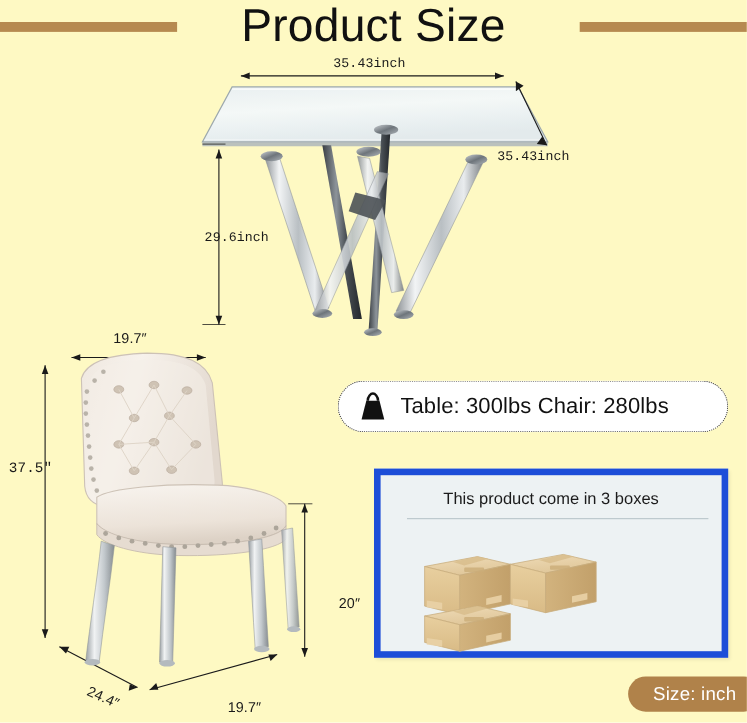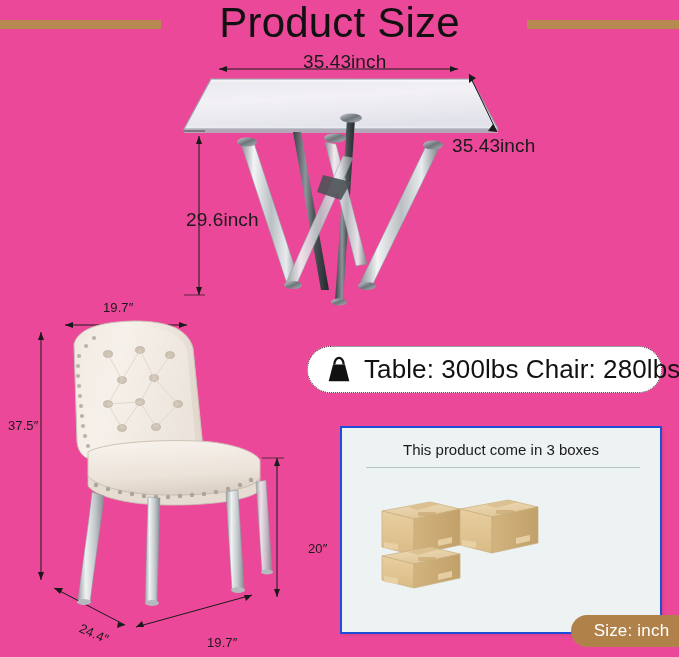--- a/index.html
+++ b/index.html
@@ -8,21 +8,21 @@
     background: #ffffff;
   }
   body {
     font-family: "Liberation Sans", sans-serif;
     -webkit-font-smoothing: antialiased;
   }
   #page {
     position: relative;
     width: 679px;
     height: 657px;
-    background: #ec4899;
+    background: #fef9c3;
     overflow: hidden;
   }
 
   
   .hdr-rule {
     position: absolute;
     height: 9px;
     background: #b68a50;
     top: 20px;
   }
@@ -53,39 +53,39 @@
   }
   #table-fig svg { display: block; }
 
   .dim-label {
     position: absolute;
     font-size: 11.5px;
     color: #1a1a1a;
     white-space: nowrap;
     letter-spacing: 0.1px;
   }
-  .dim-label.big { font-size: 19px; }
+  .dim-label.big { font-size: 12px; font-family: Liberation Mono, monospace; }
 
   
   #tbl-w-label  { left: 303px; top: 51px; }
   #tbl-d-label  { left: 452px; top: 135px; }
   #tbl-h-label  { left: 186px; top: 209px; text-align: center; }
 
   
   #chair-fig {
     position: absolute;
     left: 30px;
     top: 300px;
     width: 290px;
     height: 350px;
   }
   #chair-fig svg { display: block; }
 
   #ch-w-label   { left: 103px; top: 300px; font-size: 13px; }
-  #ch-h-label   { left: 8px;   top: 418px; font-size: 13px; }
+  #ch-h-label   { left: 8px;   top: 418px; font-size: 13px; font-family: Liberation Mono, monospace; }
   #ch-seat-label{ left: 292px; top: 541px; font-size: 13px; margin-left: 16px; }
   #ch-d-label   {
     left: 80px; top: 620px; font-size: 13px;
     transform: rotate(24deg);
     transform-origin: left center;
   }
   #ch-b-label   { left: 207px; top: 635px; font-size: 13px; }
 
   
   #weight-pill {
@@ -102,36 +102,36 @@
     box-sizing: border-box;
     padding-left: 16px;
   }
   #weight-icon {
     width: 30px;
     height: 30px;
     flex: 0 0 auto;
     margin-right: 10px;
   }
   #weight-text {
-    font-size: 26px;
+    font-size: 20px;
     color: #111111;
     white-space: nowrap;
     letter-spacing: 0.1px;
     text-align: right;
   }
 
   
   #boxes-panel {
     position: absolute;
     left: 340px;
     top: 426px;
     width: 322px;
-    height: 208px;
+    height: 172px;
     background: #edf2f3;
-    border: 2px solid #1d4ed8;
+    border: 6px solid #1d4ed8;
     box-sizing: border-box;
     box-shadow: 2px 2px 3px rgba(0,0,0,0.07);
   }
   #boxes-title {
     position: absolute;
     left: 0; top: 13px;
     width: 100%;
     text-align: center;
     font-size: 15px;
     color: #1b1b1b;

